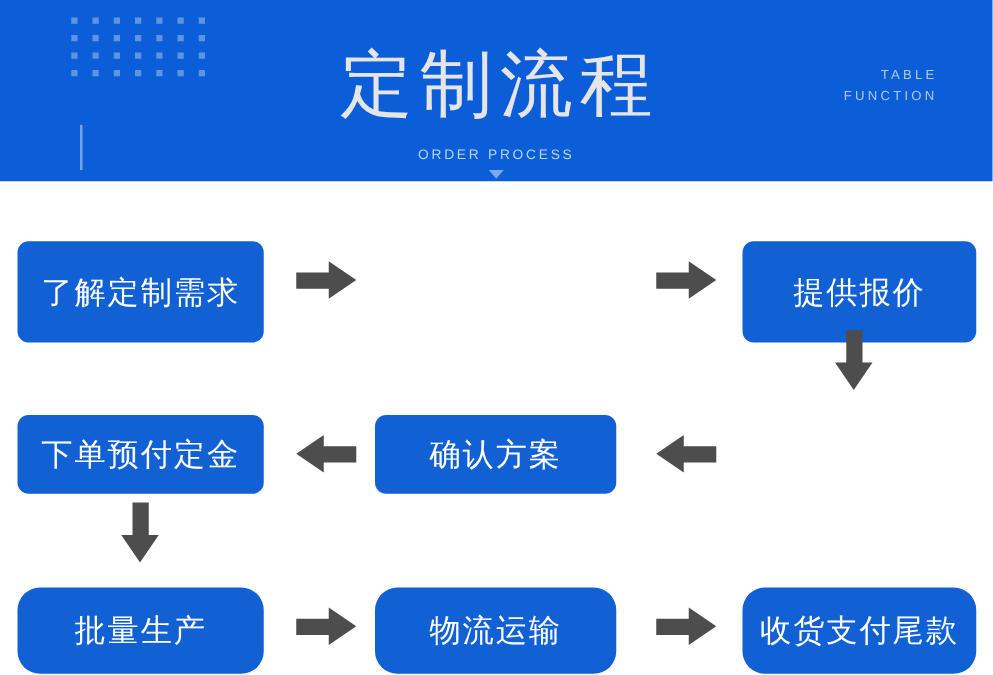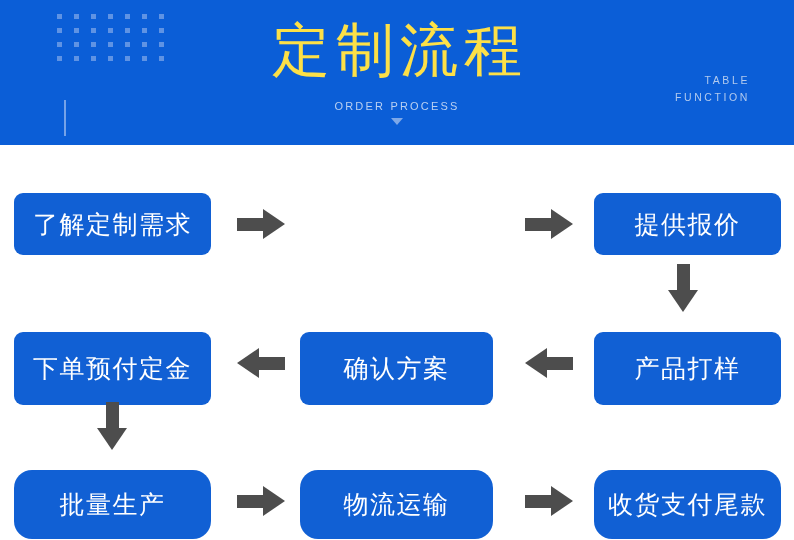--- a/index.html
+++ b/index.html
@@ -53,25 +53,25 @@
   }
 
   .title-block {
     position: absolute;
     left: 0;
     top: 0;
     width: 794px;
     text-align: center;
   }
   .title-main {
-    margin-top: 14px;
+    margin-top: 32px;
     font-size: 58px;
     line-height: 72px;
     letter-spacing: 6px;
-    color: #fde047;
+    color: #e5e5e5;
     font-weight: 400;
     text-indent: 6px;
   }
   .title-sub {
     margin-top: 14px;
     font-size: 11px;
     letter-spacing: 2.2px;
     color: #b9d0f2;
     font-weight: 400;
   }
@@ -86,21 +86,20 @@
 
   .corner-tag {
     position: absolute;
     right: 44px;
     top: 52px;
     text-align: right;
     font-size: 10.5px;
     line-height: 17px;
     letter-spacing: 2.6px;
     color: #b2caee;
-    margin-top: 20px;
   }
 
   
   .flow {
     position: absolute;
     left: 0;
     top: 145px;
     width: 794px;
     height: 395px;
   }
@@ -117,22 +116,22 @@
     box-sizing: border-box;
     text-align: center;
   }
 
   
   .col1 { left: 14px;  width: 197px; }
   .col2 { left: 300px; width: 193px; }
   .col3 { left: 594px; width: 187px; }
 
   
-  .row1 { top: 48px;  height: 62px; }
-  .row2 { top: 187px; height: 73px; text-align: center; }
+  .row1 { top: 48px;  height: 81px; }
+  .row2 { top: 187px; height: 63px; text-align: center; }
   .row3 { top: 325px; height: 69px; border-radius: 18px; }
 
   
   .arrow {
     position: absolute;
   }
   
   .arrow-h .shaft {
     position: absolute;
     top: 9px;
@@ -266,21 +265,20 @@
       <span class="head"></span>
   </div>
 
   <div class="node col2 row2">确认方案</div>
 
   <div class="arrow arrow-h arrow-left ar-r2b">
     <span class="shaft"></span>
       <span class="head"></span>
   </div>
 
-  <div class="node col3 row2">产品打样</div>
 
   <div class="arrow arrow-v ar-dn-left">
     <span class="shaft"></span>
       <span class="head"></span>
   </div>
 
   <div class="node col1 row3">批量生产</div>
 
   <div class="arrow arrow-h arrow-right ar-r3a">
     <span class="shaft"></span>

